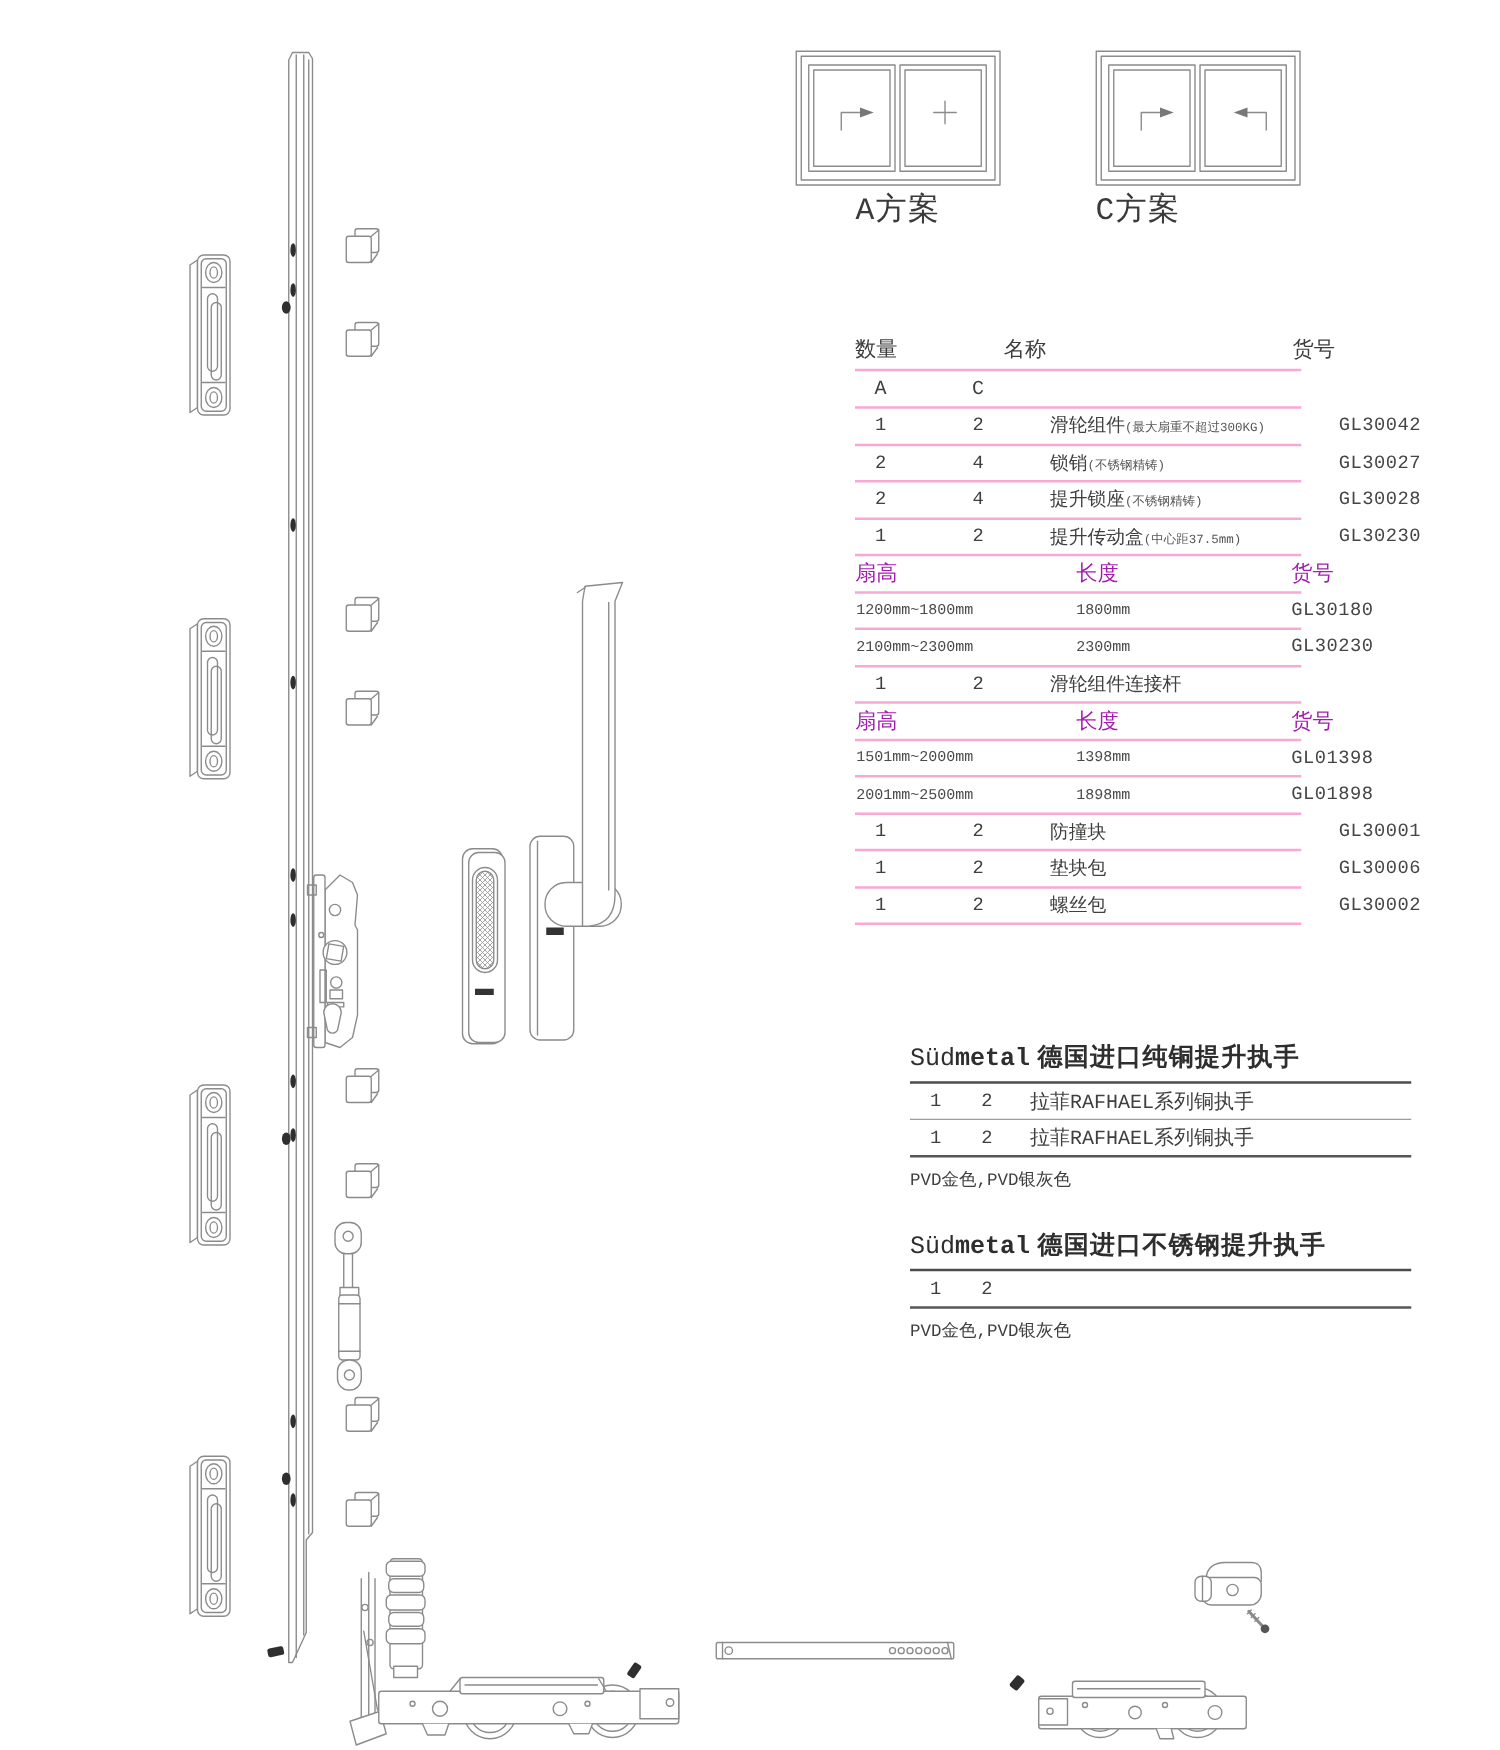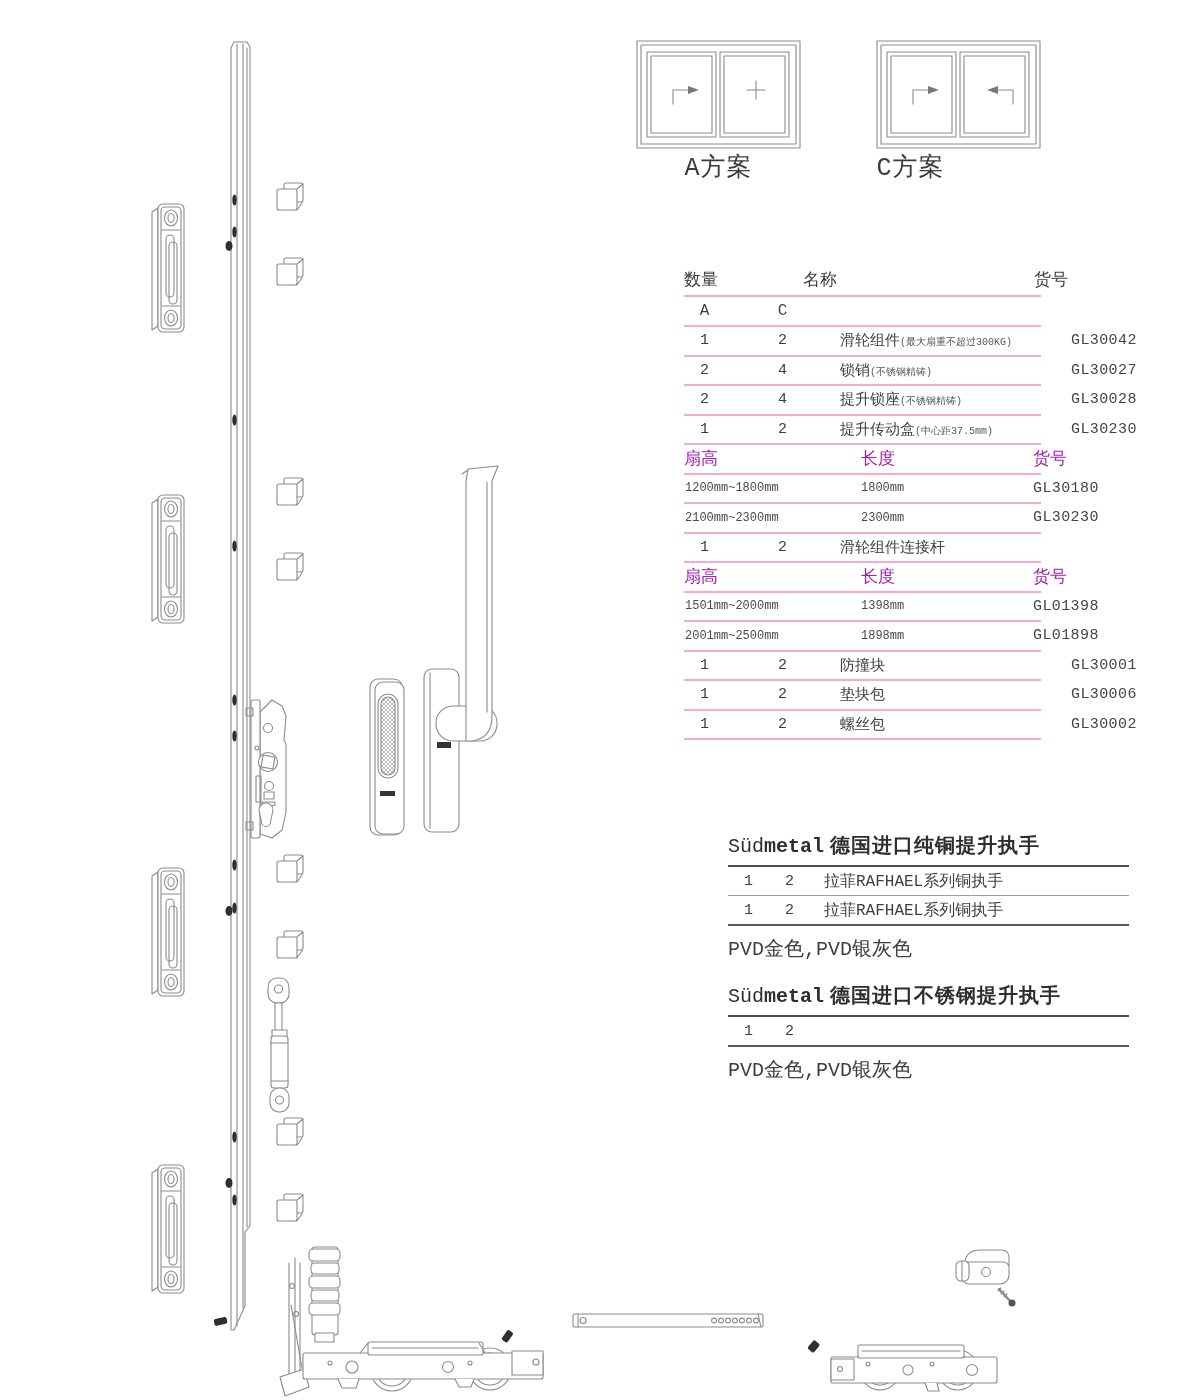--- a/index.html
+++ b/index.html
@@ -35,21 +35,21 @@
   .brand-section{position:absolute;left:684px;width:401px;margin-left:44px;}
   .brand-title{font-size:20px;color:#2e2e2e;padding-bottom:6px;border-bottom:2px solid #4c4c4c;}
   .b-light{font-weight:normal;}
   .b-bold{font-weight:bold;}
   .b-title{font-weight:bold;letter-spacing:1px;margin-left:6px;}
   .brand-row{display:grid;grid-template-columns:41px 41px 1fr;height:28px;align-items:center;
              font-size:15px;border-bottom:1px solid #9d9d9d;}
   .brand-row.last{border-bottom:2px solid #565656;}
   .brand-row .qa,.brand-row .qc{text-align:center;}
   .brand-row .nm{padding-left:14px;font-size:16px;}
-  .finish{font-size:20px;padding-top:9px;color:#3f3f3f;}
+  .finish{font-size:14px;padding-top:9px;color:#3f3f3f;}
 </style>
 </head>
 <body>
 
 <div class="canvas">
 
   <svg width="1200" height="1400" viewBox="0 0 1200 1400" fill="none" stroke="#8b8b8b" stroke-width="1.1" stroke-linejoin="round" stroke-linecap="round">
 
     <defs>
       <pattern id="hatch" width="4" height="4" patternUnits="userSpaceOnUse">

